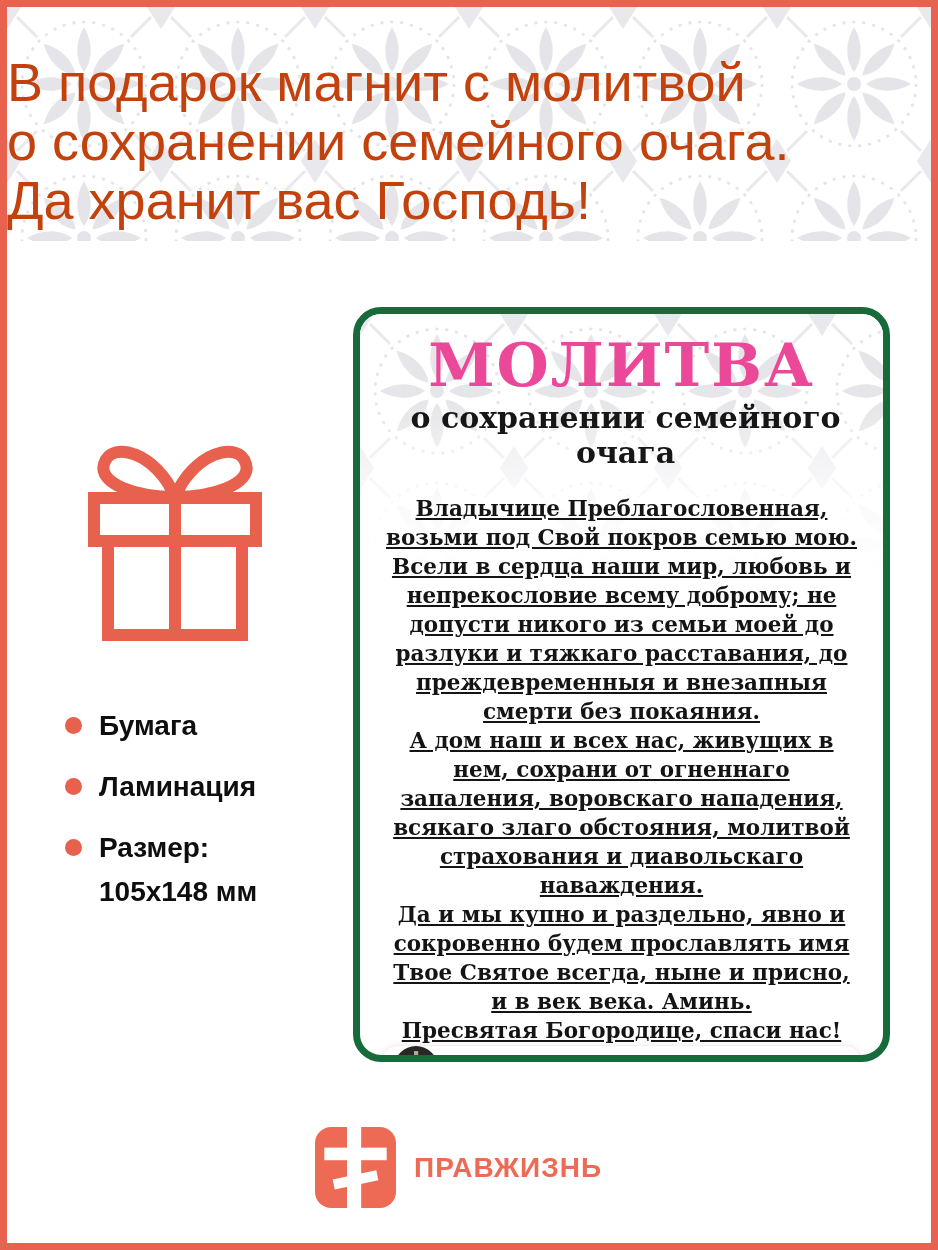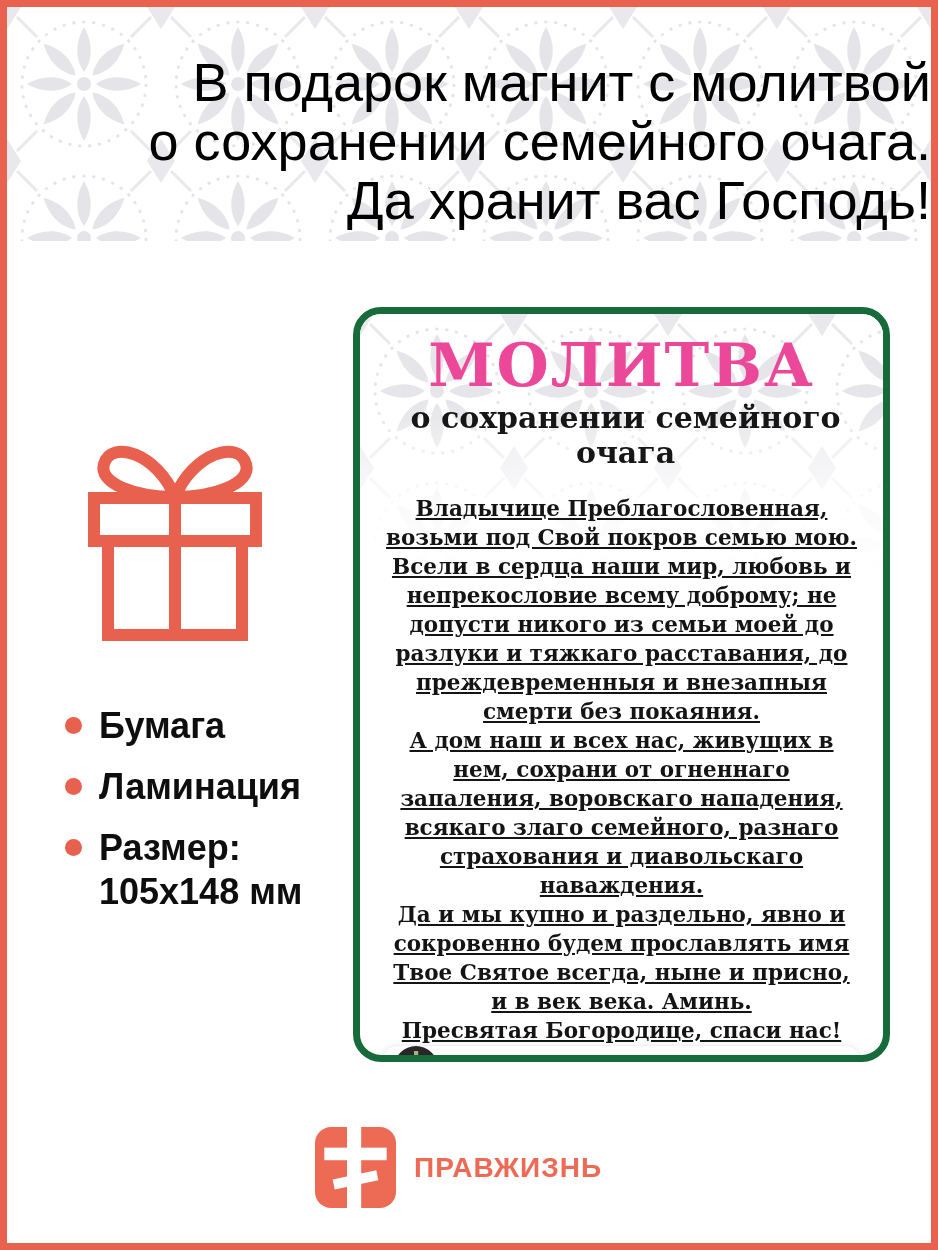--- a/index.html
+++ b/index.html
@@ -5,30 +5,30 @@
   html,body{margin:0;padding:0;background:#fff;}
   .page{
     position:relative;width:938px;height:1250px;box-sizing:border-box;
     border:7px solid #e8624f;background:#ffffff;overflow:hidden;
     font-family:"Liberation Sans",sans-serif;
   }
   
   .header-band{position:absolute;top:0;left:0;width:924px;height:234px;overflow:hidden;}
   .orn-fill{position:absolute;top:0;left:0;}
   .header-title{
-    position:relative;z-index:2;padding-top:46px;text-align:right;
-    color:#000000;font-size:54px;line-height:59px;font-weight:400;letter-spacing:0;
+    position:relative;z-index:2;padding-top:46px;text-align:left;
+    color:#c2410c;font-size:54px;line-height:59px;font-weight:400;letter-spacing:0;
   }
   
   .gift-wrap{position:absolute;left:78px;top:430px;}
   .features{position:absolute;left:58px;top:697px;margin:0;padding:0;list-style:none;width:280px;}
   .features li{display:flex;gap:17px;margin-bottom:17px;}
   .dot{flex:none;width:17px;height:17px;border-radius:50%;background:#e8614e;margin-top:13px;}
   .feature-label{
-    font-weight:700;font-size:36px;line-height:44px;color:#0e0e0e;white-space:pre-line;
+    font-weight:700;font-size:28px;line-height:44px;color:#0e0e0e;white-space:pre-line;
   }
   
   .card{
     position:absolute;left:346px;top:300px;width:537px;height:755px;box-sizing:border-box;
     border:7px solid #176a39;border-radius:28px;background:#fff;overflow:hidden;
     display:flex;flex-direction:column;
   }
   .card-orn{position:absolute;top:0;left:0;z-index:0;}
   .card-fade{
     position:absolute;top:0;left:0;right:0;height:280px;z-index:1;
@@ -143,21 +143,21 @@
       <rect width="523" height="280" fill="url(#orn)"></rect>
     </svg>
     <div class="card-fade"></div>
 
     <div class="cc card-title">МОЛИТВА</div>
     <div class="cc card-subtitle">о сохранении семейного очага</div>
     <div class="cc divider"></div>
 
     <div class="cc prayer">
       <p>Владычице Преблагословенная, возьми под Свой покров семью мою. Всели в сердца наши мир, любовь и непрекословие всему доброму; не допусти никого из семьи моей до разлуки и тяжкаго расставания, до преждевременныя и внезапныя смерти без покаяния.</p>
-      <p>А дом наш и всех нас, живущих в нем, сохрани от огненнаго запаления, воровскаго нападения, всякаго злаго семейного, разнаго страхования и диавольскаго наваждения.</p>
+      <p>А дом наш и всех нас, живущих в нем, сохрани от огненнаго запаления, воровскаго нападения, всякаго злаго обстояния, молитвой страхования и диавольскаго наваждения.</p>
       <p>Да и мы купно и раздельно, явно и сокровенно будем прославлять имя Твое Святое всегда, ныне и присно, и в век века. Аминь.</p>
       <p>Пресвятая Богородице, спаси нас!</p>
     </div>
 
     <div class="cc partners">
       <div class="p-left">
         <svg width="44" height="44" viewBox="0 0 44 44">
           <circle cx="22" cy="22" r="22" fill="#272727"></circle>
           <g fill="#b6a88d">
             <rect x="20" y="5" width="4.2" height="33"></rect>

